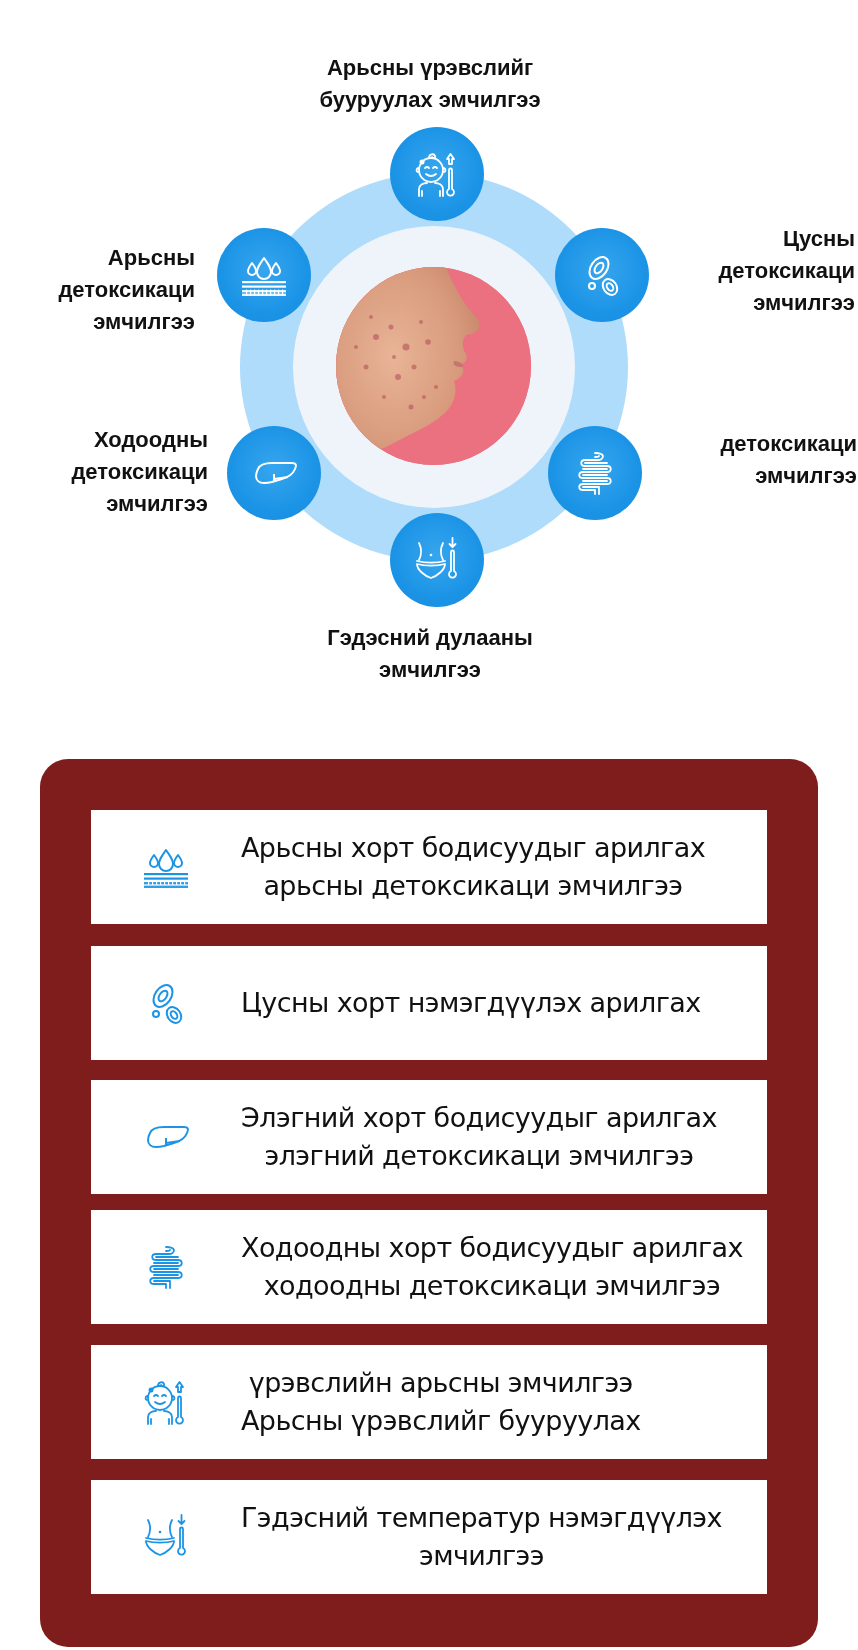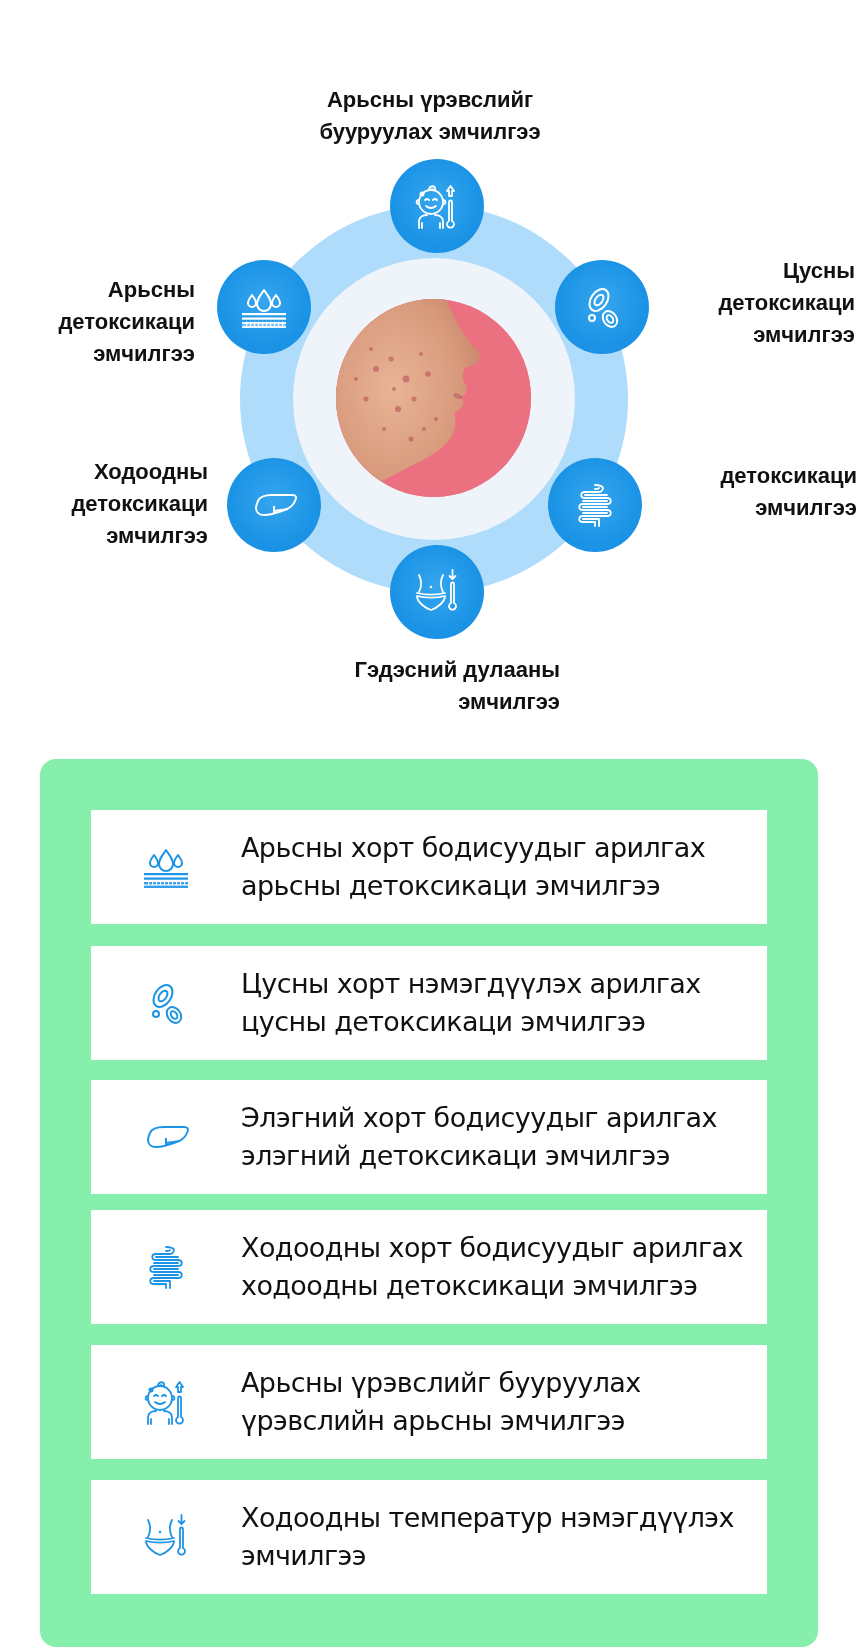--- a/index.html
+++ b/index.html
@@ -1,40 +1,40 @@
 <!DOCTYPE html>
 <html><head>
 <meta charset="utf-8">
 <style>
   html, body { margin: 0; padding: 0; background: #ffffff; }
   body { width: 858px; height: 1650px; position: relative; overflow: hidden;
          font-family: "Liberation Sans", sans-serif; color: #111; }
 
-  .diagram { position: absolute; left: 0; top: 0; width: 858px; height: 700px; margin-top: 32px; }
+  .diagram { position: absolute; left: 0; top: 0; width: 858px; height: 700px; }
   .ring-outer { position: absolute; left: 240px; top: 173px; width: 388px; height: 388px;
                 border-radius: 50%; background: #aedcfa; }
   .ring-inner { position: absolute; left: 293px; top: 226px; width: 282px; height: 282px;
                 border-radius: 50%; background: #eef4fa; }
   .face { position: absolute; left: 336px; top: 267px; width: 195px; height: 198px;
           border-radius: 50%; overflow: hidden; background: #ec7180; }
   .face svg { width: 100%; height: 100%; display: block; }
 
   .node { position: absolute; width: 94px; height: 94px; border-radius: 50%;
           background: radial-gradient(circle at 50% 45%, #36a6ee 0%, #1c94e6 60%, #168bdf 100%);
           display: flex; align-items: center; justify-content: center; }
   .node svg { width: 60px; height: 60px; }
 
   .label { position: absolute; font-weight: bold; font-size: 22px; line-height: 32px; color: #111; }
   .label .line { display: block; white-space: nowrap; }
   .label.right { text-align: right; }
   .label.center { text-align: center; }
   .label.left { text-align: right; }
 
   .panel { position: absolute; left: 40px; top: 759px; width: 778px; height: 888px;
-           background: #86efac; border-radius: 16px; }
+           background: #7f1d1d; border-radius: 28px; text-align: center; }
   .card { position: absolute; left: 51px; width: 676px; height: 114px; background: #ffffff;
           display: flex; align-items: center; }
   .card .icon { width: 150px; display: flex; justify-content: center; align-items: center; flex: none; }
   .card .icon svg { width: 60px; height: 60px; }
   .card .text { font-family: "DejaVu Sans", sans-serif; font-size: 27px; line-height: 38px;
                 color: #111; letter-spacing: -0.6px; }
   .card .text .line { display: block; white-space: nowrap; }
 </style>
 </head>
 <body>
@@ -201,21 +201,21 @@
   </div>
   <div class="label right" style="left:30px; top:424px; width:178px;">
     <span class="line">Ходоодны</span>
     <span class="line">детоксикаци</span>
     <span class="line">эмчилгээ</span>
   </div>
   <div class="label left" style="left:667px; top:428px; width:190px;">
     <span class="line">детоксикаци</span>
     <span class="line">эмчилгээ</span>
   </div>
-  <div class="label center" style="left:300px; top:622px; width:260px;text-align:right;">
+  <div class="label center" style="left:300px; top:622px; width:260px;">
     <span class="line">Гэдэсний дулааны</span>
     <span class="line">эмчилгээ</span>
   </div>
 </div>
 
 <div class="panel">
   <div class="card" style="top:51px;">
     <div class="icon">
       <svg style="color:#1c94e6">
           <use href="#sym-drops"></use>
@@ -227,21 +227,20 @@
     </div>
   </div>
   <div class="card" style="top:187px;">
     <div class="icon">
       <svg style="color:#1c94e6">
           <use href="#sym-cells"></use>
         </svg>
     </div>
     <div class="text">
       <span class="line">Цусны хорт нэмэгдүүлэх арилгах</span>
-      <span class="line">цусны детоксикаци эмчилгээ</span>
     </div>
   </div>
   <div class="card" style="top:451px;">
     <div class="icon">
       <svg style="color:#1c94e6">
           <use href="#sym-intestine"></use>
         </svg>
     </div>
     <div class="text">
       <span class="line">Ходоодны хорт бодисуудыг арилгах</span>
@@ -259,31 +258,31 @@
       <span class="line">элэгний детоксикаци эмчилгээ</span>
     </div>
   </div>
   <div class="card" style="top:586px;">
     <div class="icon">
       <svg style="color:#1c94e6">
           <use href="#sym-child"></use>
         </svg>
     </div>
     <div class="text">
+      <span class="line">үрэвслийн арьсны эмчилгээ</span>
       <span class="line">Арьсны үрэвслийг бууруулах</span>
-      <span class="line">үрэвслийн арьсны эмчилгээ</span>
     </div>
   </div>
   <div class="card" style="top:721px;">
     <div class="icon">
       <svg style="color:#1c94e6">
           <use href="#sym-abdomen"></use>
         </svg>
     </div>
     <div class="text">
-      <span class="line">Ходоодны температур нэмэгдүүлэх</span>
+      <span class="line">Гэдэсний температур нэмэгдүүлэх</span>
       <span class="line">эмчилгээ</span>
     </div>
   </div>
 </div>
 
 <style>
 </style>
 
 </body></html>

